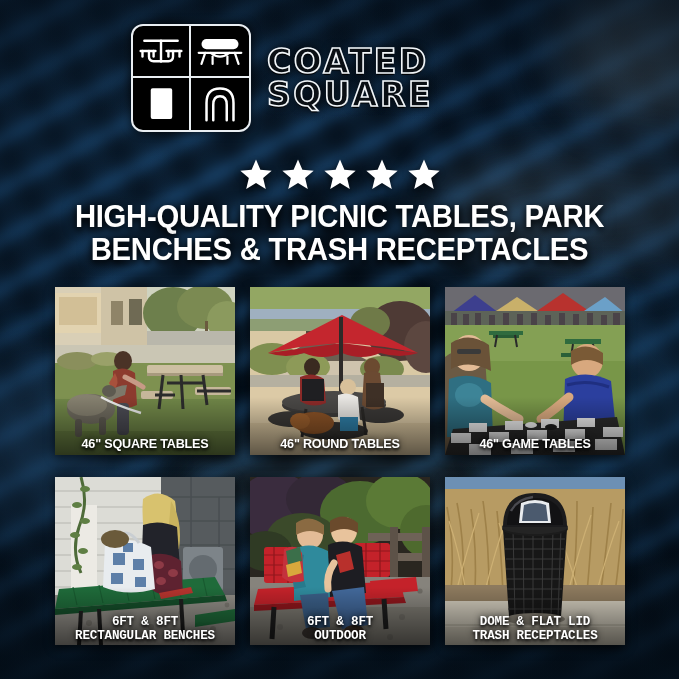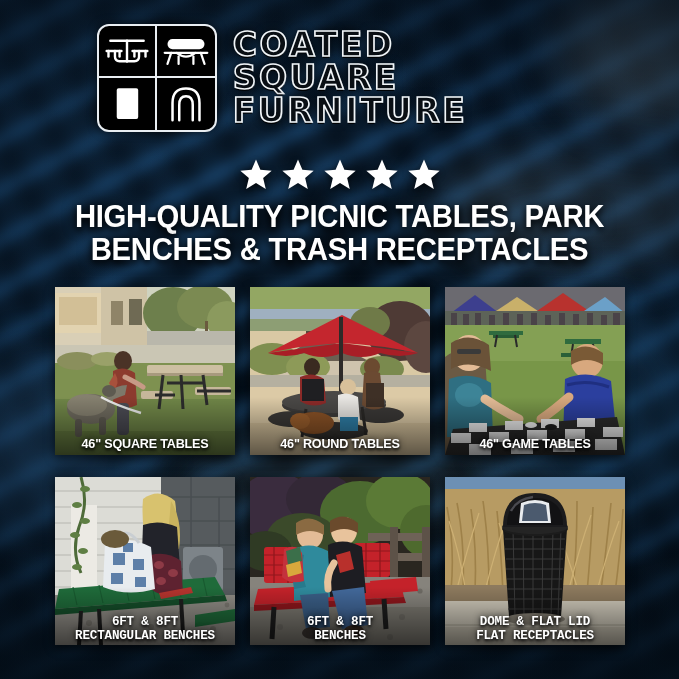--- a/index.html
+++ b/index.html
@@ -191,21 +191,20 @@
         <svg viewBox="0 0 60 54" fill="none" stroke="#fff" stroke-width="2.6" stroke-linecap="round">
           <path d="M16 44 L16 26 Q16 11 30 11 Q44 11 44 26 L44 44"></path>
           <path d="M23 44 L23 28 Q23 19 30 19 Q37 19 37 28 L37 44"></path>
         </svg>
       </div>
     </div>
 
     <div class="logo-words">
       <div class="logo-word">COATED</div>
       <div class="logo-word">SQUARE</div>
-      <div class="logo-word">FURNITURE</div>
     </div>
   </div>
 
   <div class="stars">
     <svg class="star" viewBox="0 0 24 24">
         <polygon fill="#fff" points="12,1 15.2,8.6 23.4,9.2 17.2,14.6 19.1,22.6 12,18.2 4.9,22.6 6.8,14.6 0.6,9.2 8.8,8.6"></polygon>
       </svg>
     <svg class="star" viewBox="0 0 24 24">
         <polygon fill="#fff" points="12,1 15.2,8.6 23.4,9.2 17.2,14.6 19.1,22.6 12,18.2 4.9,22.6 6.8,14.6 0.6,9.2 8.8,8.6"></polygon>
       </svg>
@@ -627,21 +626,21 @@
           <path d="M78 68 Q94 60 112 70 L116 116 L80 120 Z" fill="#1d1d22"></path>
           <path d="M86 78 L100 74 L104 92 L90 96 Z" fill="#b8302c"></path>
           <path d="M82 114 L114 110 L118 148 L92 152 Z" fill="#42689a"></path>
           <ellipse cx="104" cy="154" rx="10" ry="6" fill="#4a3a30"></ellipse>
           <path d="M84 86 Q76 98 78 112" stroke="#e8c39c" stroke-width="7" fill="none" stroke-linecap="round"></path>
         </svg>
       </div>
       <div class="shade"></div>
       <div class="caption two">
         <span>6FT &amp; 8FT</span>
-        <span class="cap-l2">BENCHES</span>
+        <span class="cap-l2">OUTDOOR</span>
       </div>
     </div>
 
     <div class="tile">
       <div class="scene">
         <svg viewBox="0 0 180 168" width="180" height="168" preserveAspectRatio="none">
           <rect x="0" y="0" width="180" height="168" fill="#d3c9b4"></rect>
 
           <rect x="0" y="0" width="180" height="22" fill="#6d90b4"></rect>
 
@@ -707,18 +706,18 @@
           <path d="M77 44 L103 44 L101 28 Q90 24 79 28 Z" fill="#4b5a6e"></path>
 
           <path d="M66 34 Q72 22 88 20" stroke="#4a4a50" stroke-width="2.4" fill="none"></path>
 
           <ellipse cx="90" cy="142" rx="30" ry="6" fill="#8f897c"></ellipse>
         </svg>
       </div>
       <div class="shade"></div>
       <div class="caption two">
         <span>DOME &amp; FLAT LID</span>
-        <span class="cap-l2">FLAT RECEPTACLES</span>
+        <span class="cap-l2">TRASH RECEPTACLES</span>
       </div>
     </div>
 
   </div>
 </div>
 
 </body></html>

